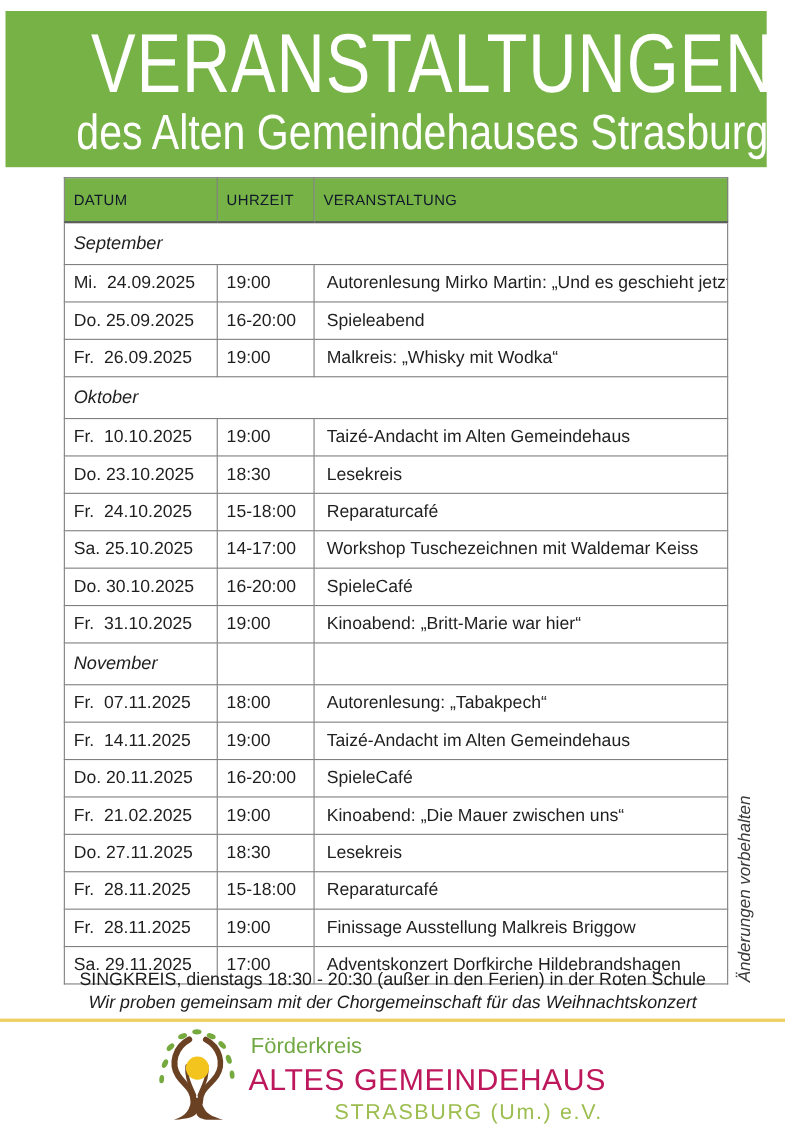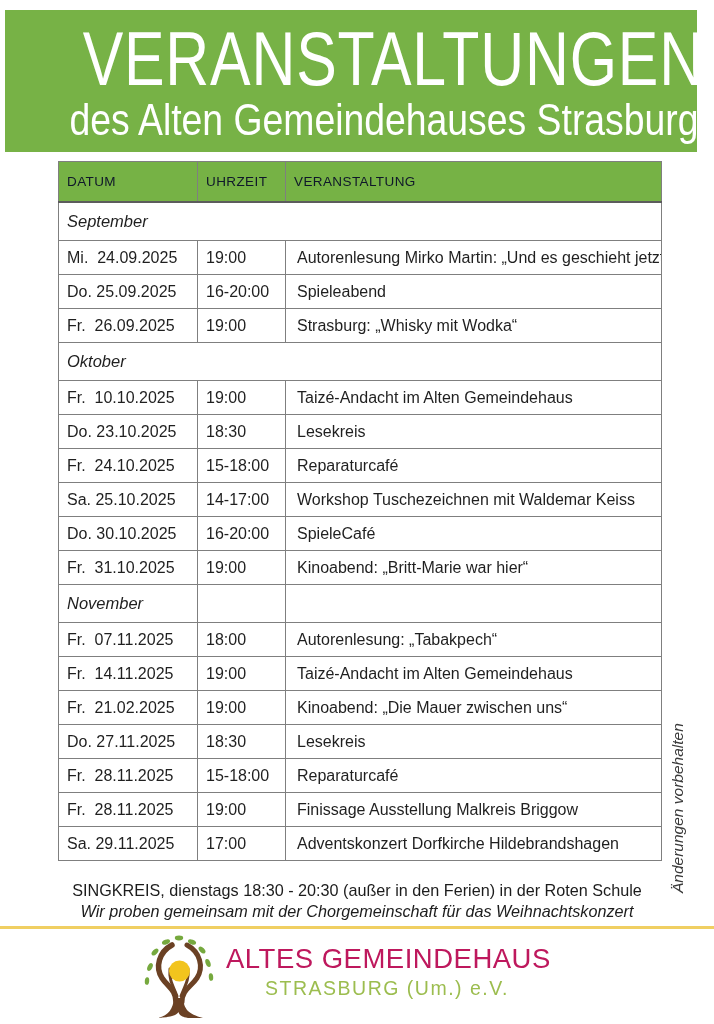--- a/index.html
+++ b/index.html
@@ -43,21 +43,21 @@
     font-size:15.5px;font-style:italic;color:#3a3a3a;white-space:nowrap;
   }
   
   .divider{position:absolute;left:0;top:926px;width:714px;height:3px;background:#f0cf62;}
   
   .logo{position:absolute;left:142px;top:934px;width:430px;height:86px;}
   .logo-tree{position:absolute;left:0;top:0;width:76px;height:86px;}
   .logo-text{position:absolute;left:84px;top:6px;width:322px;}
   .logo-kicker{font-size:20px;color:#72a844;padding-left:2px;}
   .logo-name{font-size:27.5px;color:#be185d;letter-spacing:.5px;margin-top:3px;white-space:nowrap;}
-  .logo-subname{font-size:19.5px;color:#9cbd4f;letter-spacing:1.5px;margin-top:2px;text-align:center;width:100%;}
+  .logo-subname{font-size:19.5px;color:#9cbd4f;letter-spacing:1.5px;margin-top:2px;text-align:right;width:100%;}
 </style>
 </head>
 <body>
 
 <div class="page">
 
   <div class="banner">
     <div class="banner-title"><span>VERANSTALTUNGEN</span></div>
     <div class="banner-sub"><span>des Alten Gemeindehauses Strasburg</span></div>
   </div>
@@ -85,21 +85,21 @@
           <td class="c-event">Autorenlesung Mirko Martin: „Und es geschieht jetzt“</td>
         </tr>
         <tr>
           <td class="c-date">Do. 25.09.2025</td>
           <td class="c-time">16-20:00</td>
           <td class="c-event">Spieleabend</td>
         </tr>
         <tr>
           <td class="c-date">Fr.  26.09.2025</td>
           <td class="c-time">19:00</td>
-          <td class="c-event">Strasburg: „Whisky mit Wodka“</td>
+          <td class="c-event">Malkreis: „Whisky mit Wodka“</td>
         </tr>
         <tr class="month">
           <td colspan="3">Oktober</td>
         </tr>
         <tr>
           <td class="c-date">Fr.  10.10.2025</td>
           <td class="c-time">19:00</td>
           <td class="c-event">Taizé-Andacht im Alten Gemeindehaus</td>
         </tr>
         <tr>
@@ -134,20 +134,25 @@
         </tr>
         <tr>
           <td class="c-date">Fr.  07.11.2025</td>
           <td class="c-time">18:00</td>
           <td class="c-event">Autorenlesung: „Tabakpech“</td>
         </tr>
         <tr>
           <td class="c-date">Fr.  14.11.2025</td>
           <td class="c-time">19:00</td>
           <td class="c-event">Taizé-Andacht im Alten Gemeindehaus</td>
+        </tr>
+        <tr>
+          <td class="c-date">Do. 20.11.2025</td>
+          <td class="c-time">16-20:00</td>
+          <td class="c-event">SpieleCafé</td>
         </tr>
         <tr>
           <td class="c-date">Fr.  21.02.2025</td>
           <td class="c-time">19:00</td>
           <td class="c-event">Kinoabend: „Die Mauer zwischen uns“</td>
         </tr>
         <tr>
           <td class="c-date">Do. 27.11.2025</td>
           <td class="c-time">18:30</td>
           <td class="c-event">Lesekreis</td>
@@ -197,18 +202,19 @@
         <ellipse cx="24" cy="8" rx="4.2" ry="2.4" transform="rotate(-20 24 8)"></ellipse>
         <ellipse cx="37" cy="4" rx="4.2" ry="2.4"></ellipse>
         <ellipse cx="50" cy="8" rx="4.2" ry="2.4" transform="rotate(20 50 8)"></ellipse>
         <ellipse cx="60" cy="16" rx="4.2" ry="2.4" transform="rotate(45 60 16)"></ellipse>
         <ellipse cx="66" cy="29" rx="4.2" ry="2.4" transform="rotate(70 66 29)"></ellipse>
         <ellipse cx="69" cy="43" rx="3.8" ry="2.2" transform="rotate(85 69 43)"></ellipse>
         <ellipse cx="5" cy="47" rx="3.8" ry="2.2" transform="rotate(-85 5 47)"></ellipse>
       </g>
     </svg>
     <div class="logo-text">
+      <div class="logo-kicker">Förderkreis</div>
       <div class="logo-name">ALTES GEMEINDEHAUS</div>
       <div class="logo-subname">STRASBURG (Um.) e.V.</div>
     </div>
   </div>
 
 </div>
 
 </body></html>

